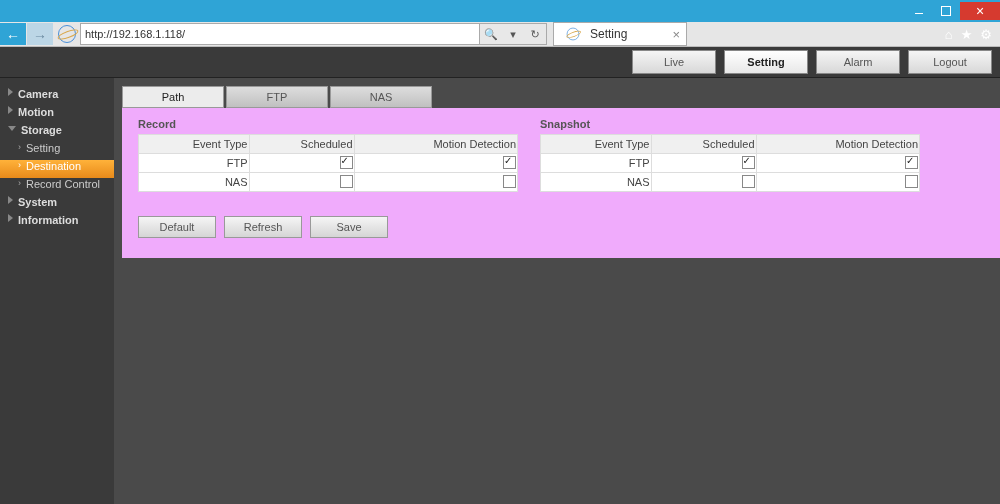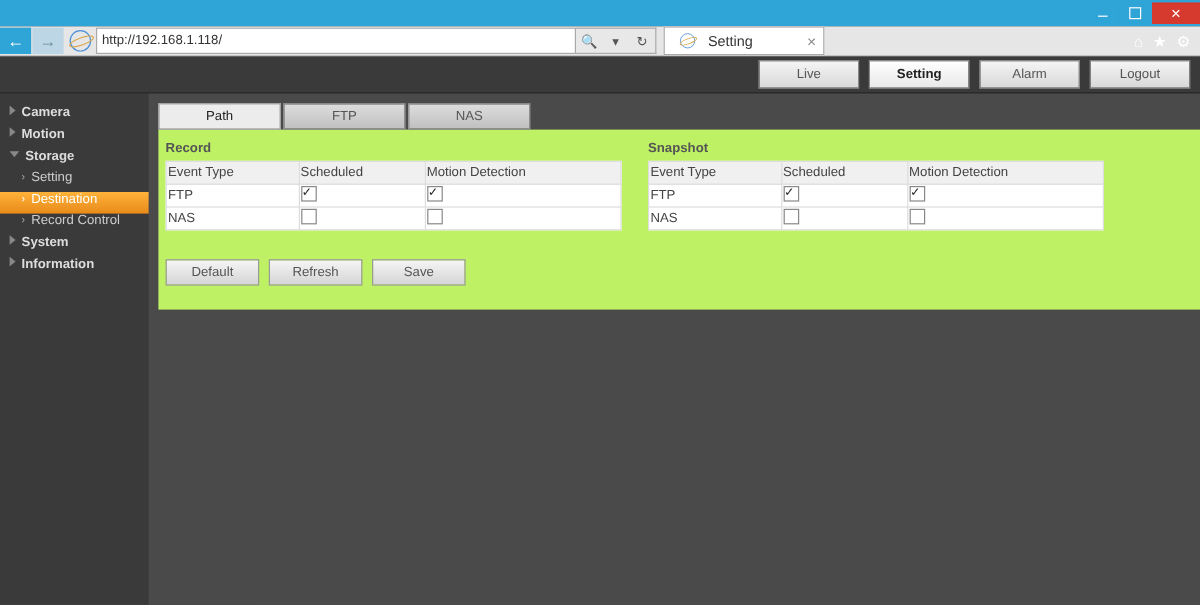--- a/index.html
+++ b/index.html
@@ -29,26 +29,26 @@
 .s-item{height:18px;display:flex;padding-left:8px;color:#ddd;font-size:11px;cursor:pointer;font-weight:bold}
 .s-item.sub{font-weight:normal;padding-left:18px;color:#ccc}
 .s-item.active{background:linear-gradient(#ffb23a,#e88a1a);color:#fff}
 .s-arrow{display:inline-block;width:0;height:0;border-top:4px solid transparent;border-bottom:4px solid transparent;border-left:5px solid #888;margin-right:5px}
 .s-arrow.open{border-left:none;border-top:5px solid #888;border-left:4px solid transparent;border-right:4px solid transparent;margin-top:2px}
 .s-chev{color:#aaa;font-size:9px;margin-right:5px}
 .content{flex:1;background:#4a4a4a;padding:8px 0 0 8px}
 .tabrow{display:flex}
 .ptab{width:100px;height:20px;background:linear-gradient(#ddd,#c0c0c0);border:1px solid #999;color:#555;display:flex;align-items:center;justify-content:center;font-size:11px;cursor:pointer;margin-right:2px}
 .ptab.active{background:#ececec;color:#222;font-weight:normal}
-.panel{background:#bef264;width:848px;padding:10px 14px 20px 6px;color:#333}
+.panel{background:#f0abfc;width:848px;padding:10px 14px 20px 16px;color:#333}
 .panels{display:flex;gap:22px}
 .pan{width:380px}
 .pan-title{font-weight:bold;font-size:11px;color:#555;margin-bottom:4px}
 table{border-collapse:collapse;width:100%;background:#fff;border:1px solid #ccc}
-th,td{border:1px solid #ddd;font-size:11px;text-align:left;height:16px;color:#444;font-weight:normal}
+th,td{border:1px solid #ddd;font-size:11px;text-align:right;height:16px;color:#444;font-weight:normal}
 th{background:#f0f0f0}
 .cbx{width:11px;height:11px;border:1px solid #888;display:inline-block;background:#fff;position:relative}
 .cbx.checked::after{content:'✓';position:absolute;left:0;top:-2px;font-size:10px;color:#222}
 .btns{display:flex;gap:8px;margin-top:24px}
 .btn{width:76px;height:20px;background:linear-gradient(#f5f5f5,#d5d5d5);border:1px solid #999;color:#555;font-size:11px;display:flex;align-items:center;justify-content:center;cursor:pointer}
 </style>
 </head>
 <body>
 
 <div class="titlebar">

